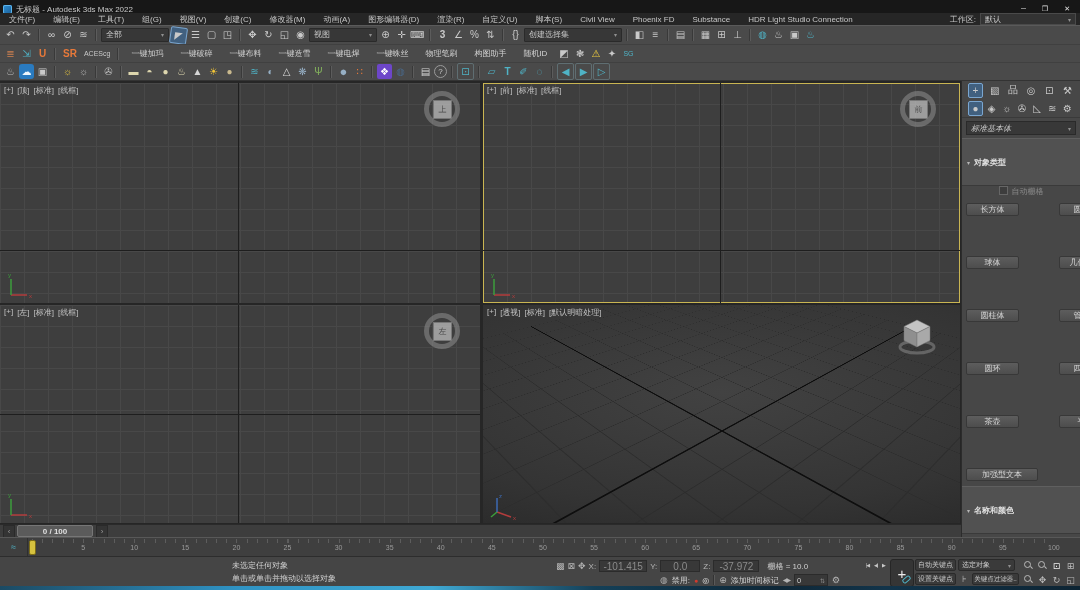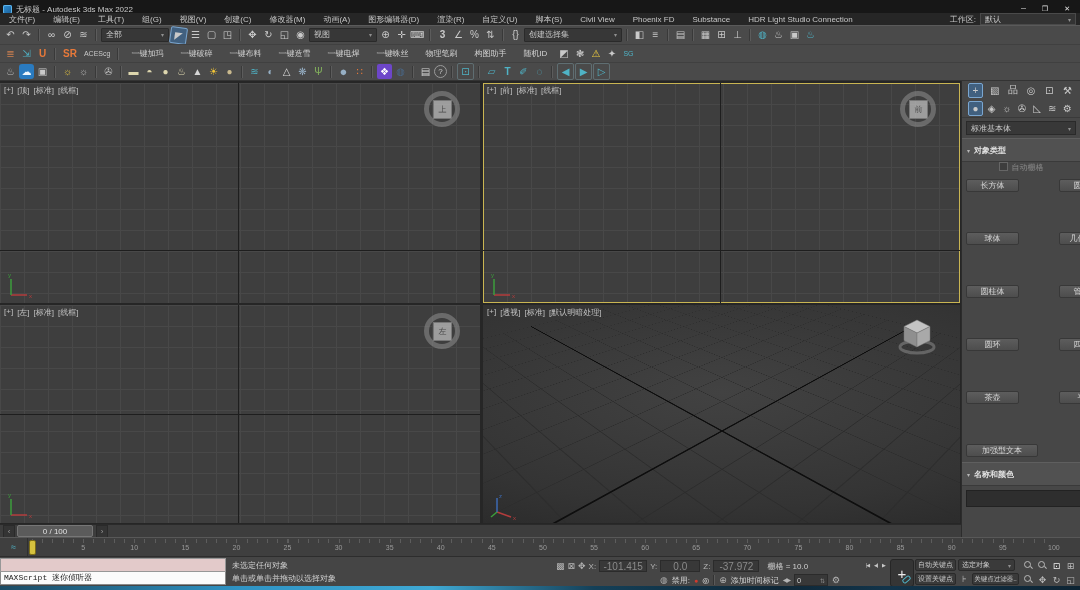--- a/index.html
+++ b/index.html
@@ -75,40 +75,40 @@
            repeating-linear-gradient(to right,#2c2c2c 0 1px,transparent 1px 43px),
            repeating-linear-gradient(to bottom,#2c2c2c 0 1px,transparent 1px 43px);}
   .tripod{position:absolute;left:5px;bottom:3px;z-index:2;}
   
   .cmdpanel{position:absolute;top:81px;right:0;width:119px;height:456px;background:#474747;
             border-left:1px solid #2c2c2c;box-sizing:border-box;font-size:8px;}
   .cp-tabs,.cp-cats{display:flex;align-items:center;justify-content:space-between;padding:2px 6px;height:14px;}
   .cpicon{width:13px;height:13px;display:flex;align-items:center;justify-content:center;font-size:10px;color:#c9c9c9;}
   .cp-cats{border-bottom:1px solid #3a3a3a;}
   .cp-dd{margin:3px 4px;height:12px;background:#383838;border:1px solid #2a2a2a;display:flex;
-         align-items:center;justify-content:space-between;padding:0 4px;color:#c9c9c9;}
+         align-items:center;justify-content:space-between;padding:0 4px;color:#c9c9c9;font-style:italic;}
   .cp-dd::after{content:"▾";font-size:6px;color:#8f8f8f;}
   .rollout{height:14px;background:#515151;border-top:1px solid #5f5f5f;border-bottom:1px solid #3a3a3a;
-           display:flex;align-items:center;gap:4px;padding:4px 5px;font-weight:bold;color:#e0e0e0;}
+           display:flex;align-items:center;gap:4px;padding:16px 5px;font-weight:bold;color:#e0e0e0;}
   .rollout::before{content:"▾";font-size:6px;color:#b5b5b5;}
   .autogrid{display:flex;align-items:flex-start;gap:4px;justify-content:center;height:14px;color:#8a8a8a;}
   .cb{width:7px;height:7px;background:#3d3d3d;border:1px solid #666;}
   .objgrid{display:grid;grid-template-columns:53px 53px;column-gap:5px;row-gap:4px;padding:3px 4px 5px 4px;gap:40px;}
   .objbtn{height:13px;background:linear-gradient(#5d5d5d,#4d4d4d);border:1px solid #383838;border-radius:2px;
           color:#d8d8d8;font-size:8px;font-family:inherit;padding:0;line-height:11px;}
   .objbtn.wide{grid-column:1/3;width:72px;justify-self:start;}
   .namerow{display:flex;align-items:center;gap:4px;padding:4px;}
   .namefield{flex:1;height:13px;background:#2e2e2e;border:1px solid #222;color:#ddd;font-size:8px;}
   
   .timeslider{position:absolute;top:524px;left:0;width:961px;height:13px;background:#3d3d3d;
               border-top:1px solid #2a2a2a;display:flex;align-items:center;box-sizing:border-box;}
   .ts-btn{width:10px;height:11px;background:#343434;border:1px solid #2a2a2a;color:#9a9a9a;
           display:flex;align-items:center;justify-content:center;font-size:8px;margin-left:3px;flex:none;}
   .ts-handle{width:74px;height:10px;background:#5b5b5b;border:1px solid #767676;border-radius:2px;
-             margin-left:2px;display:flex;align-items:center;justify-content:center;font-size:8px;color:#e0e0e0;flex:none;}
+             margin-left:2px;display:flex;align-items:center;justify-content:center;font-size:8px;color:#e0e0e0;flex:none;font-weight:bold;}
   .trackbar{position:absolute;top:537px;left:0;width:1080px;height:19px;background:#3f3f3f;
             border-top:1px solid #585858;box-sizing:border-box;}
   .mce{position:absolute;left:0;top:0;width:27px;height:18px;border-right:1px solid #2f2f2f;
        display:flex;align-items:center;justify-content:center;color:#4fb3c6;font-size:9px;}
   .minor{position:absolute;left:32px;right:26px;top:1px;height:4px;
          background:repeating-linear-gradient(to right,#5d5d5d 0 1px,transparent 1px 10.22px);}
   .ticks{position:absolute;left:32px;right:26px;top:6px;display:flex;justify-content:space-between;}
   .tick{width:0;overflow:visible;display:flex;justify-content:center;font-size:7px;color:#9a9a9a;}
   .marker{position:absolute;left:29px;top:2px;width:5px;height:13px;background:#d6c23e;
           border:1px solid #7a6b17;border-radius:2px;}
@@ -491,24 +491,20 @@
         <span class="tick">80</span>
         <span class="tick">85</span>
         <span class="tick">90</span>
         <span class="tick">95</span>
         <span class="tick">100</span>
       </div>
     <span class="marker"></span>
   </div>
 
   <div class="statusbar">
-    <div class="mxs">
-      <div class="mxs-top"></div>
-      <div class="mxs-bot">MAXScript 迷你侦听器</div>
-    </div>
     <div class="prompt">
       <div>未选定任何对象</div>
       <div>单击或单击并拖动以选择对象</div>
     </div>
 
     <div class="strow r1">
       <span class="sticon">▩</span>
       <span class="sticon">⊠</span>
       <span class="sticon">✥</span>
       <span>X:</span>

